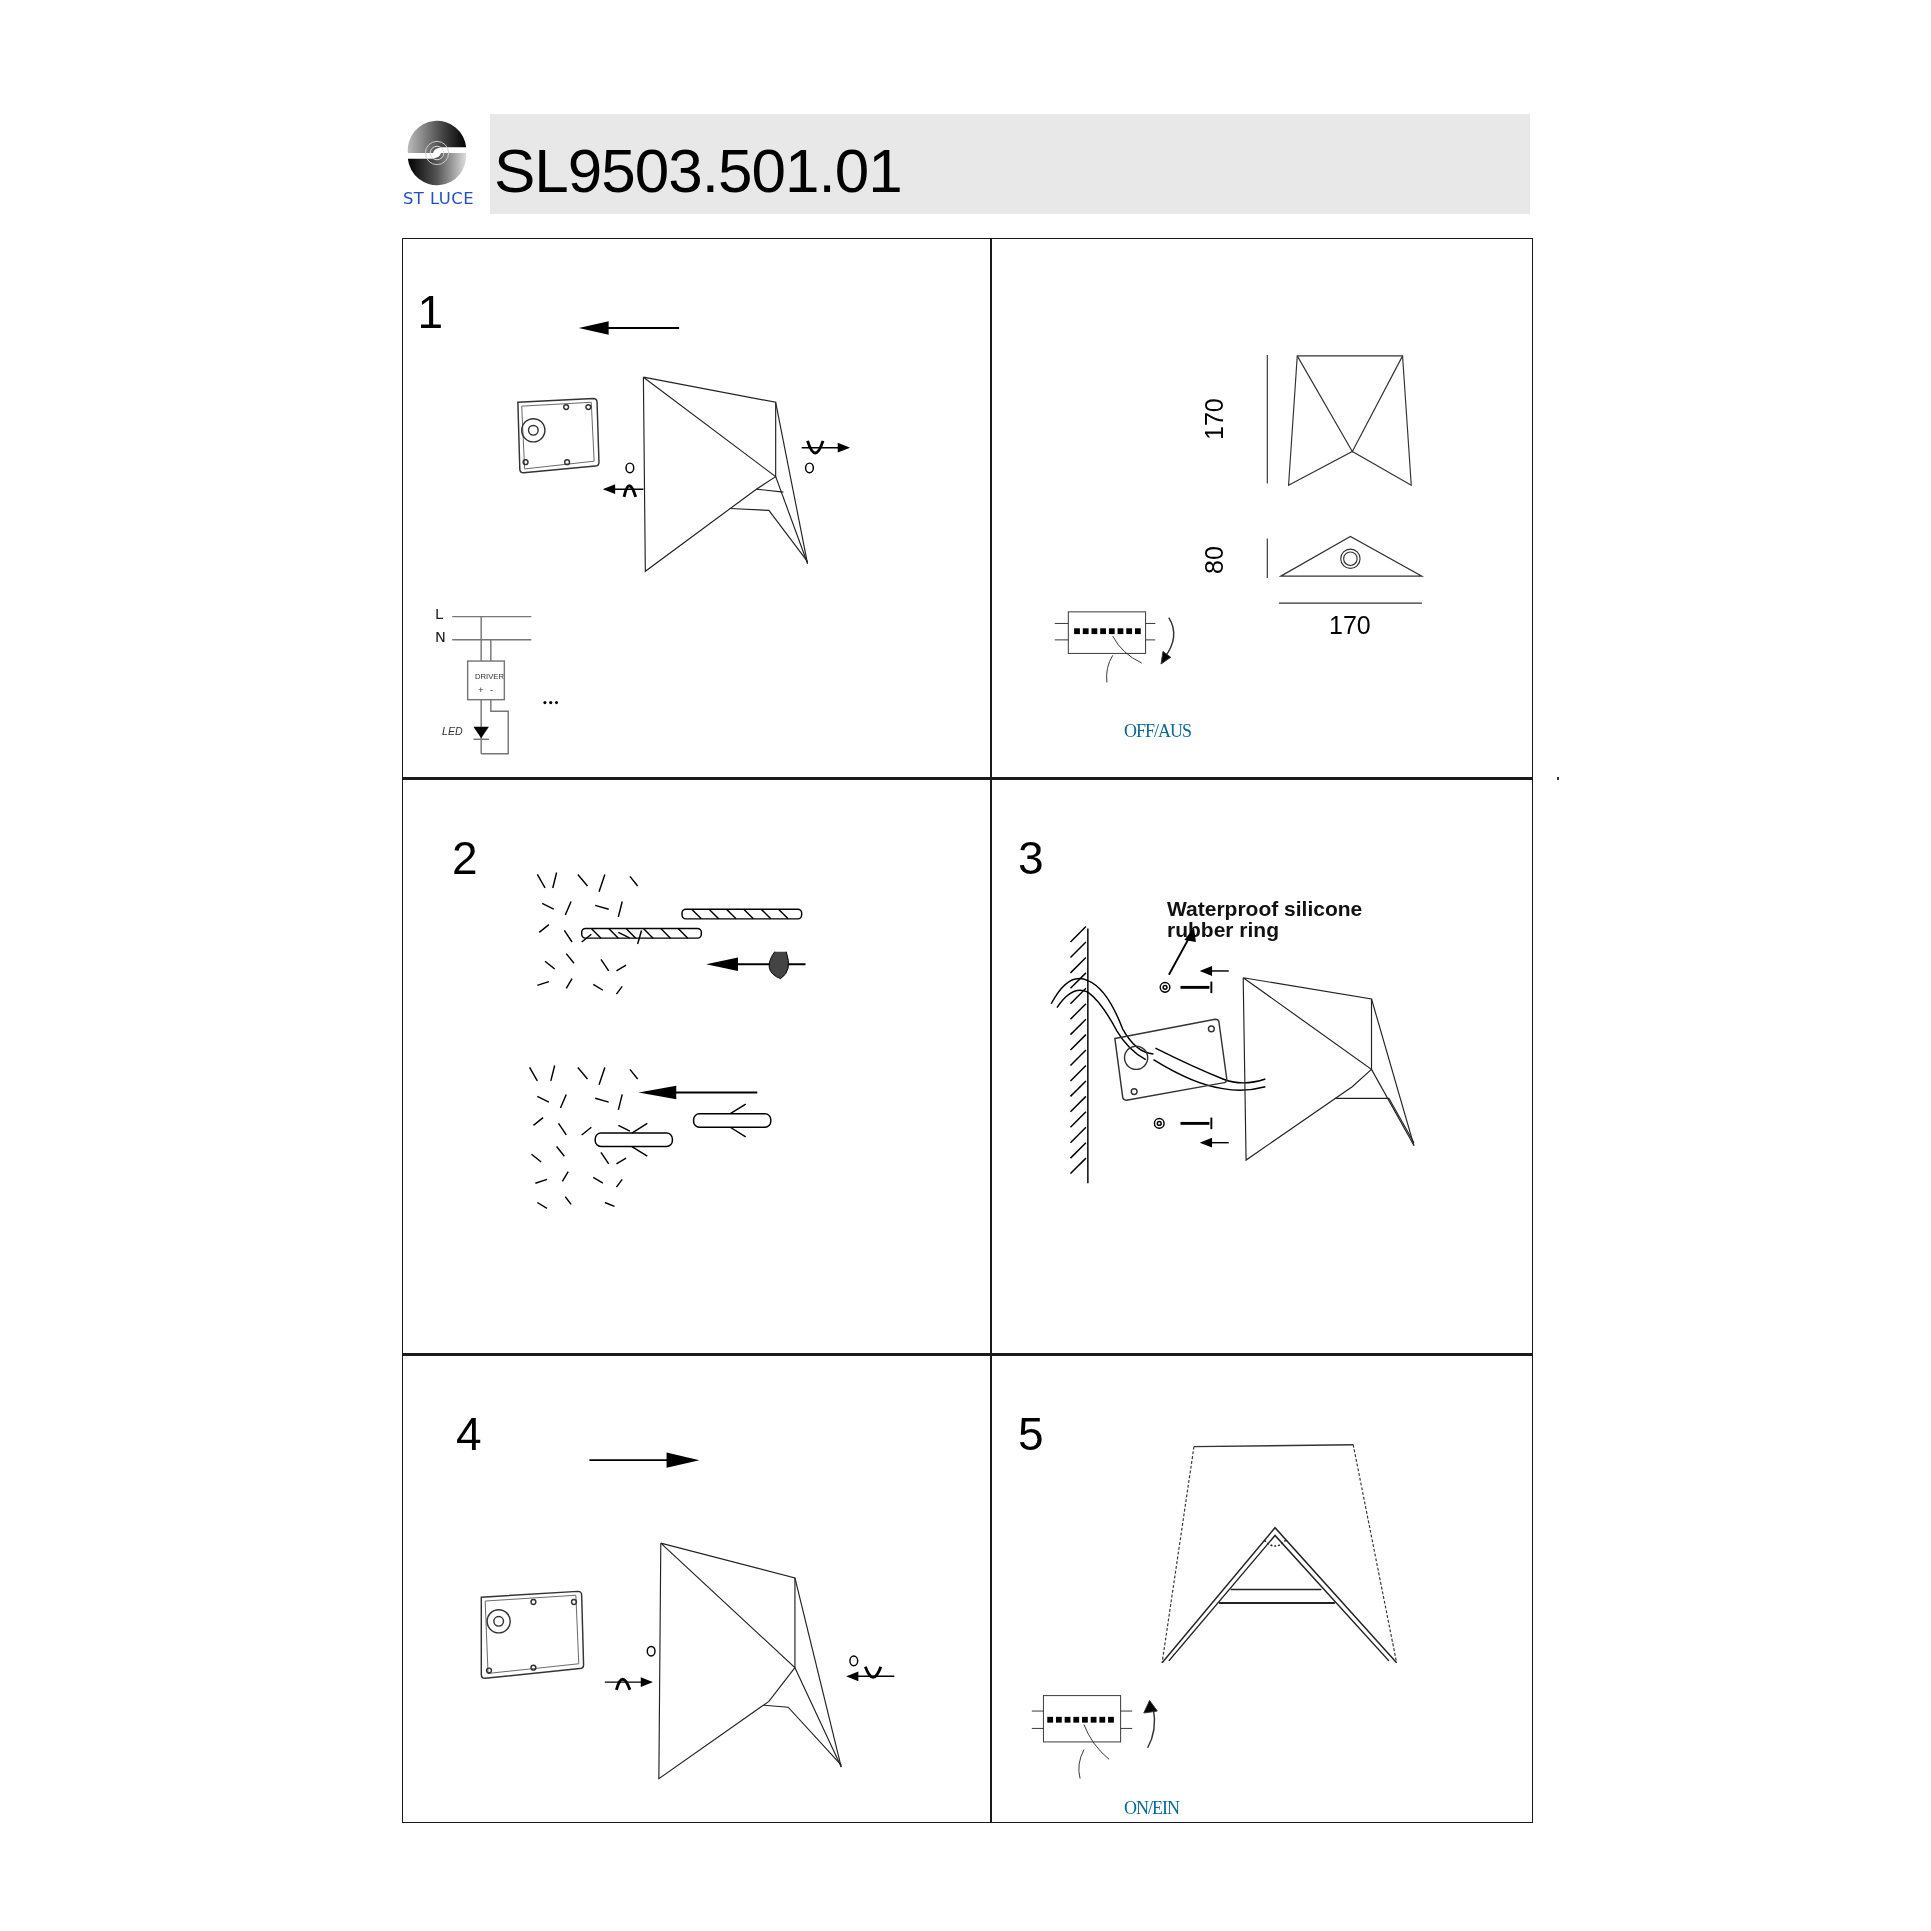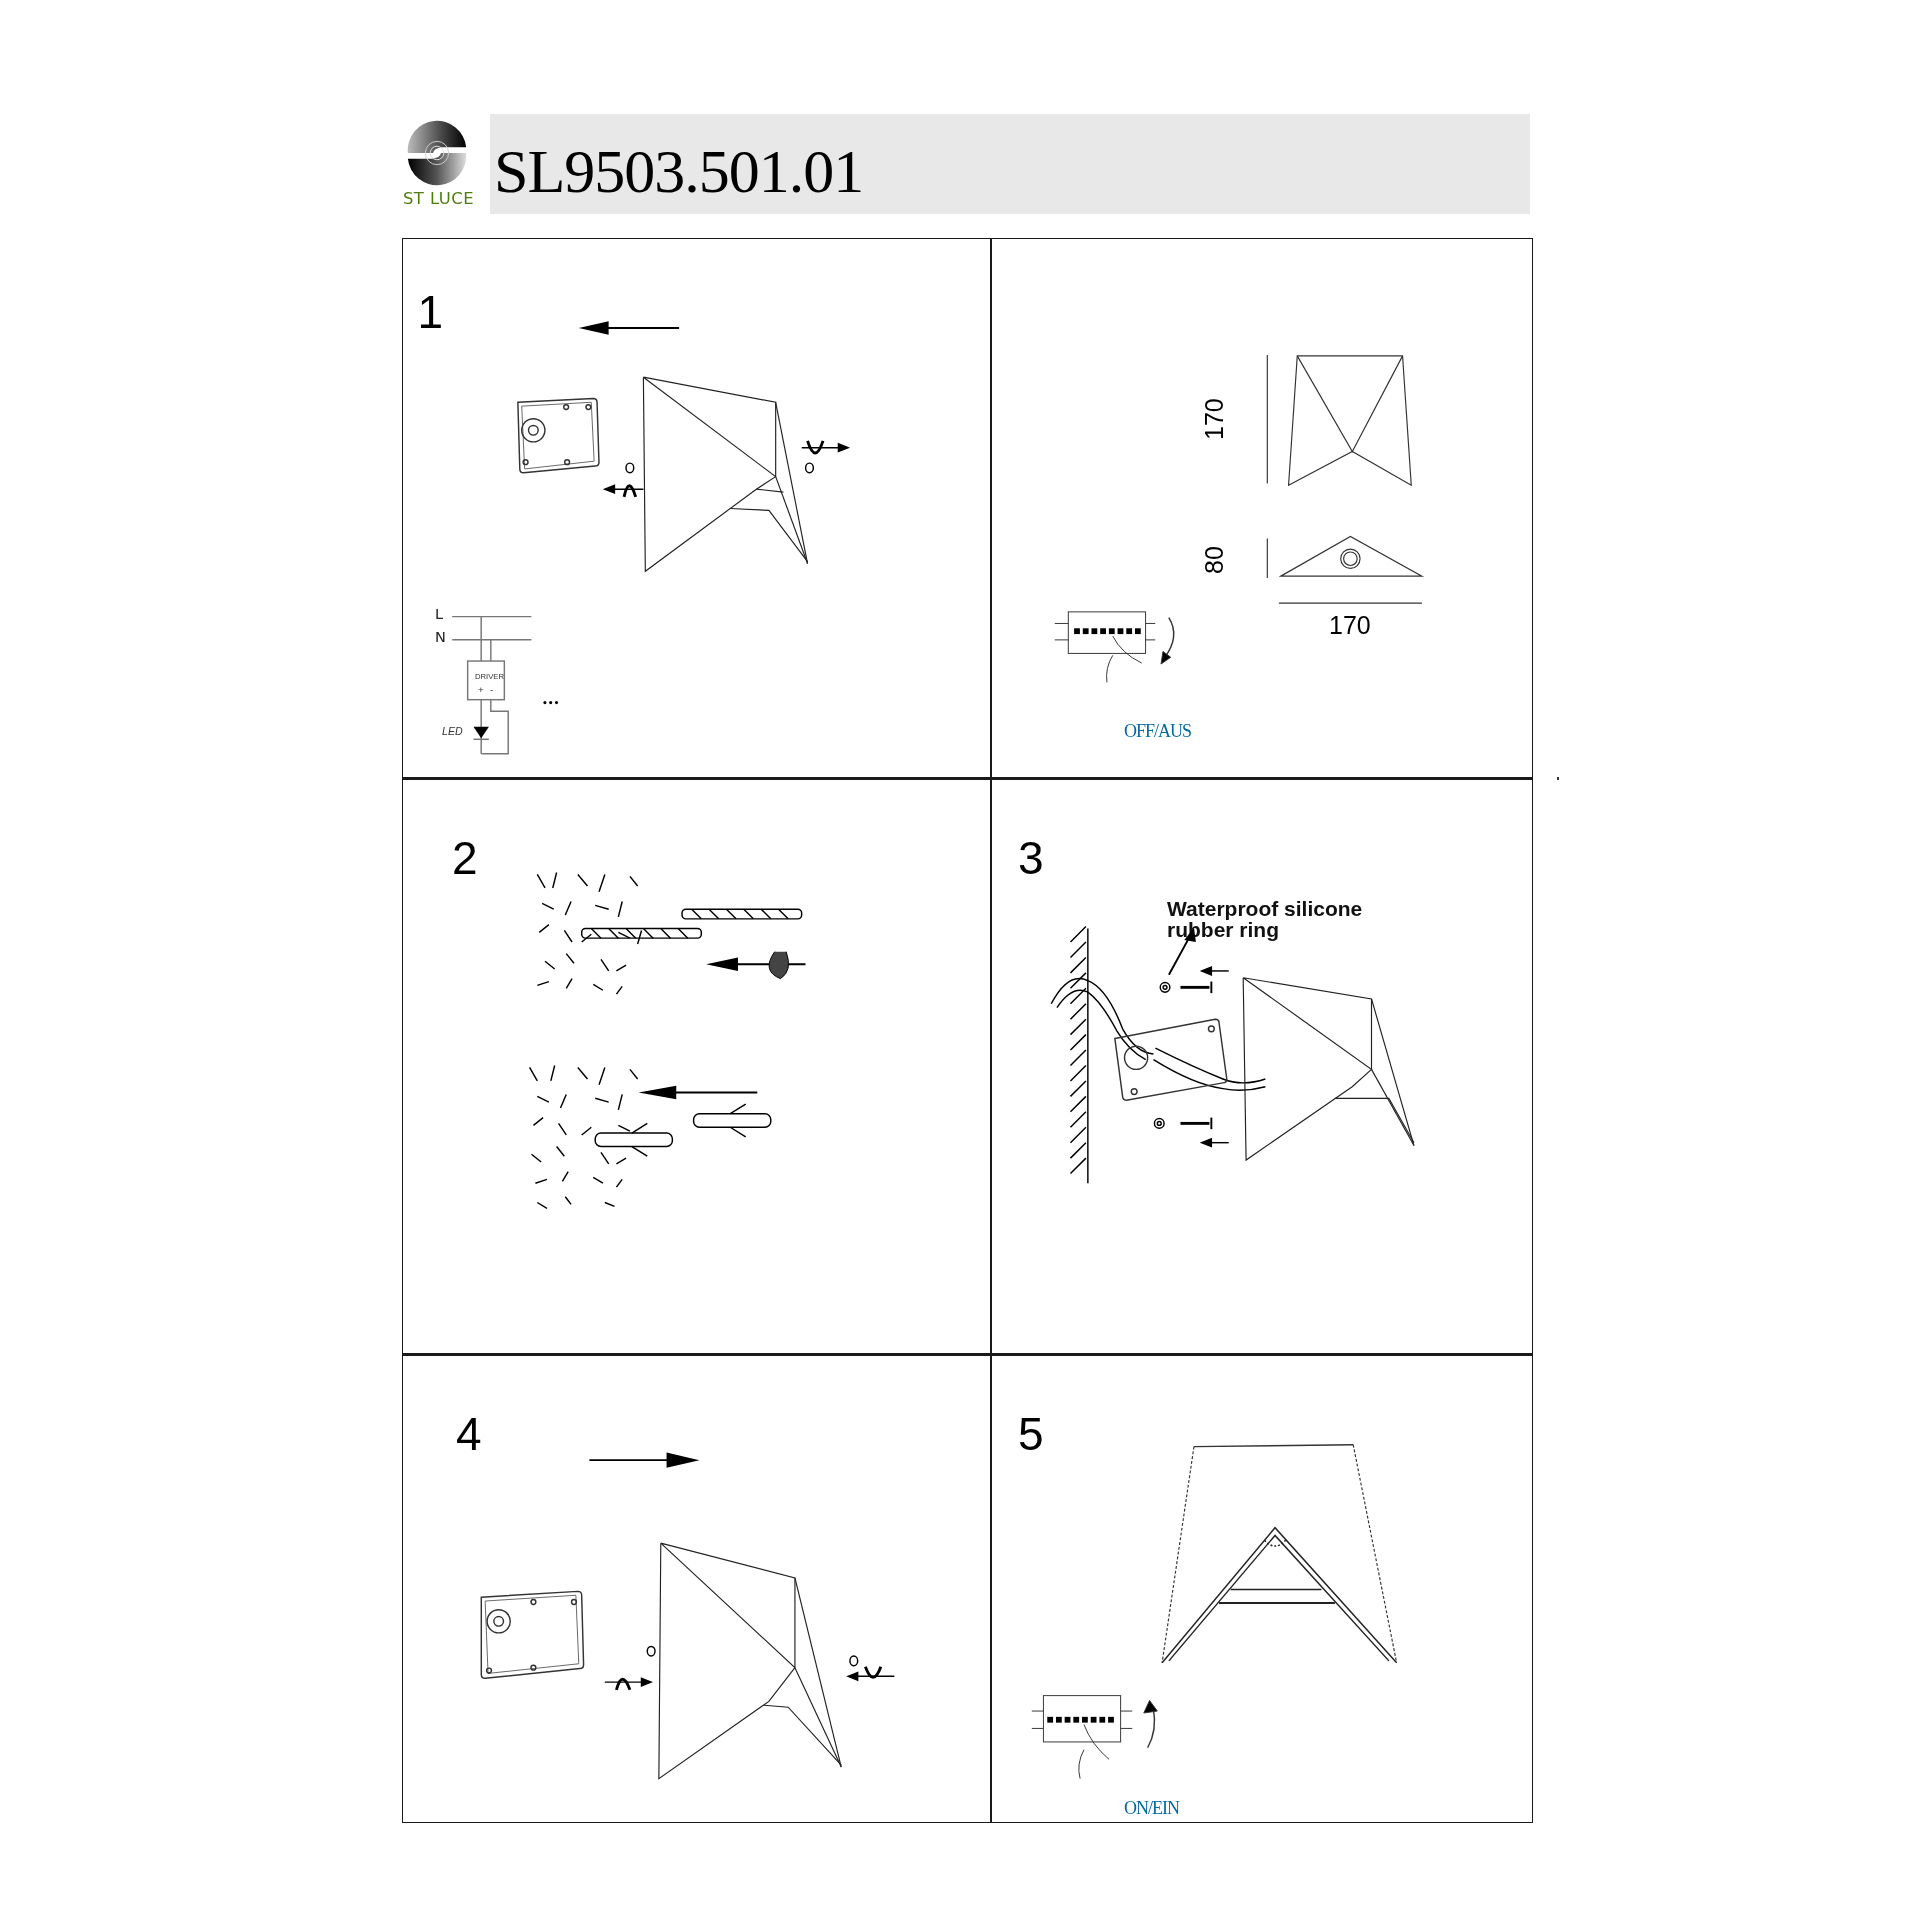--- a/index.html
+++ b/index.html
@@ -1,19 +1,19 @@
 <!DOCTYPE html>
 <html><head>
 <meta charset="utf-8">
 <style>
   html,body{margin:0;padding:0;background:#ffffff;}
   body{width:1931px;height:1931px;position:relative;overflow:hidden;font-family:"Liberation Sans",sans-serif;color:#000;}
-  .abs{position:absolute;font-family:Liberation Serif, serif;}
+  .abs{position:absolute;}
   #logo{left:404px;top:120px;width:66px;height:66px;}
-  #brand{left:398px;top:189px;width:81px;text-align:center;font-size:16.4px;letter-spacing:0.5px;color:#4d7c0f;font-family:"DejaVu Sans",sans-serif;}
+  #brand{left:398px;top:189px;width:81px;text-align:center;font-size:16.4px;letter-spacing:0.5px;color:#1d4ed8;font-family:"DejaVu Sans",sans-serif;}
   #titlebar{left:490px;top:114px;width:1040px;height:100px;background:#e8e8e8;}
   #title{left:494px;top:137px;font-size:62px;line-height:68px;color:#000;letter-spacing:-1px;}
   #grid{left:402px;top:238px;width:1131px;height:1585px;border:1.9px solid #1a1a1a;box-sizing:border-box;}
   .vline{position:absolute;left:990px;top:238px;width:1.9px;height:1585px;background:#1a1a1a;}
   .hline{position:absolute;left:402px;width:1131px;height:2.9px;background:#1a1a1a;}
   .panel{position:absolute;}
   .panel svg{position:absolute;left:0;top:0;overflow:visible;}
   .stepnum{position:absolute;font-size:46px;line-height:48px;color:#000;}
   .caption{position:absolute;font-family:Liberation Serif, serif;font-size:18px;color:#0369a1;letter-spacing:-1px;}
   .dim{position:absolute;font-size:25px;color:#000;}

